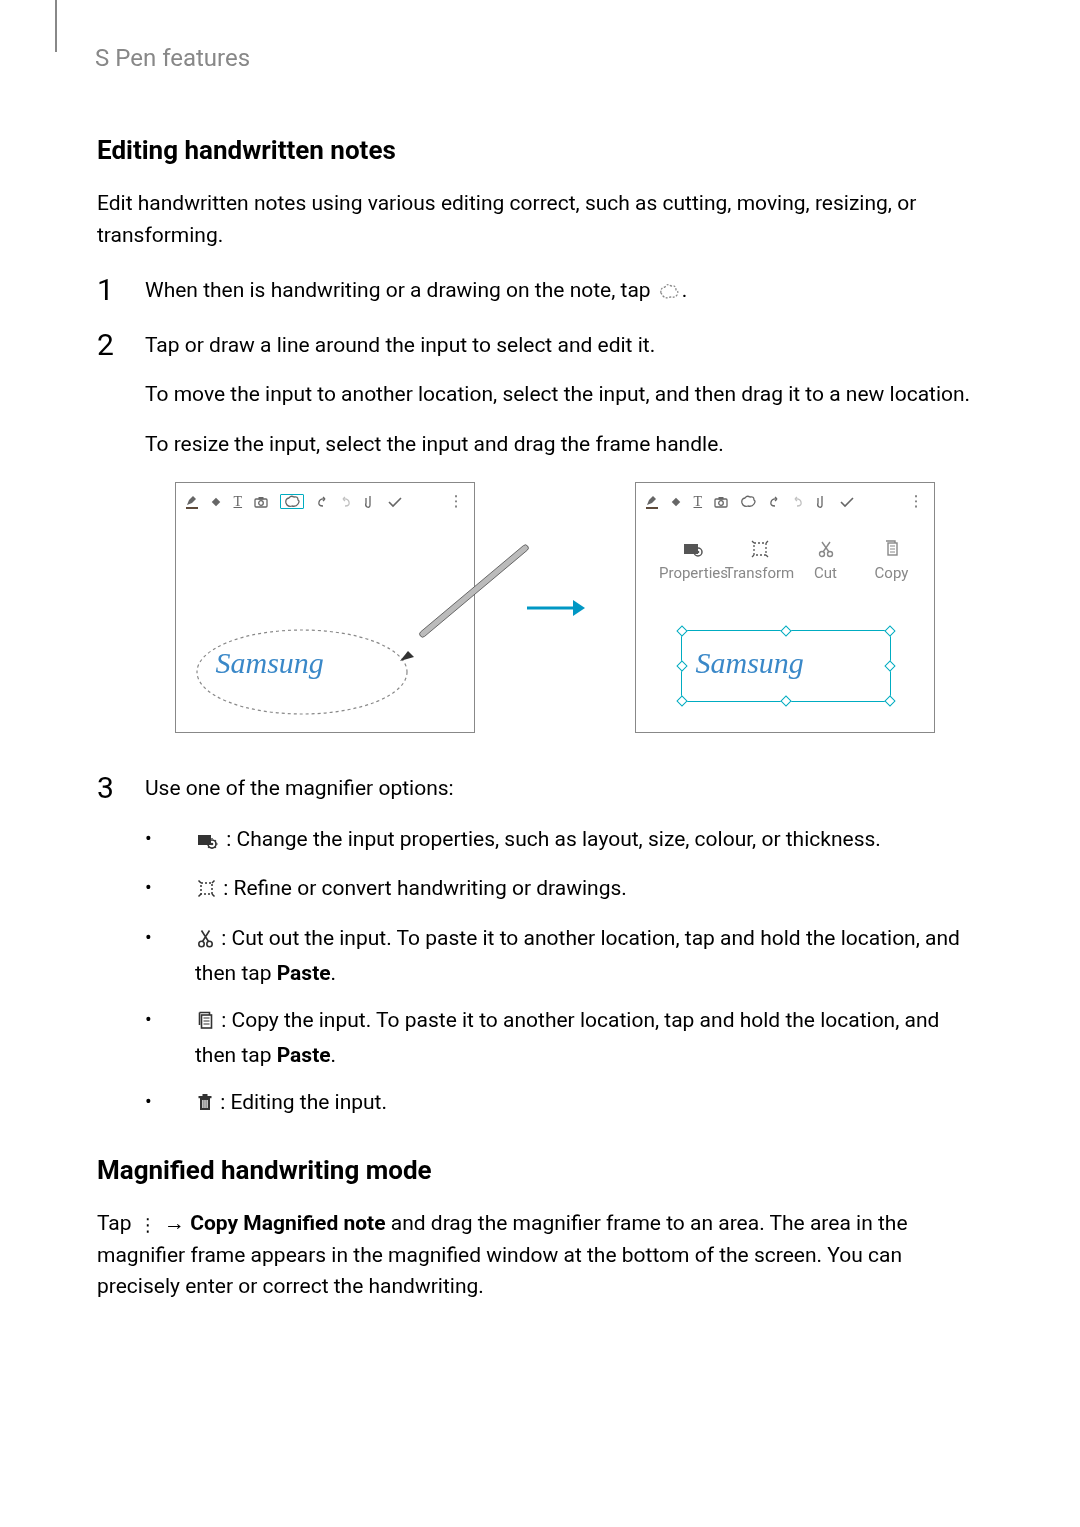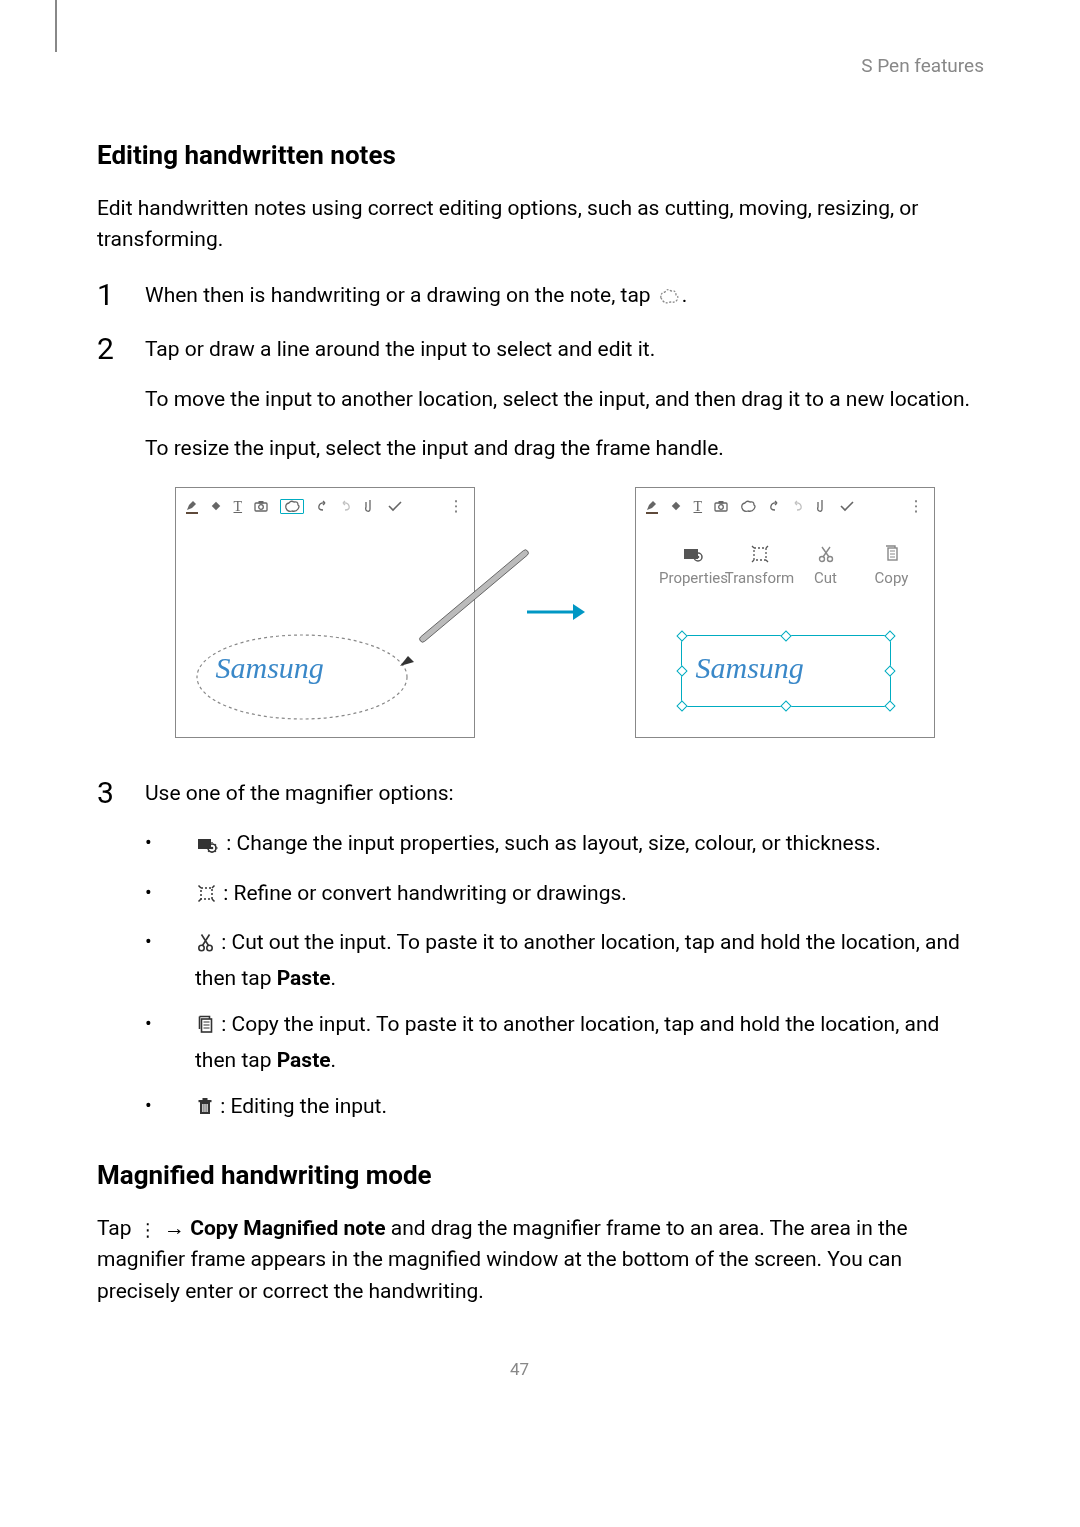--- a/index.html
+++ b/index.html
@@ -23,25 +23,24 @@
     .left-rule {
       position: absolute;
       left: 55px;
       top: 0;
       width: 2px;
       height: 52px;
       background: #888;
     }
     .header {
       color: #888;
-      font-size: 19px;
+      font-size: 24px;
       padding-left: 40px;
-      margin-top: 12px;
+      margin-top: 0;
       margin-bottom: 55px;
-      text-align: right;
     }
     .content {
       padding-left: 42px;
       margin-top: 20px;
     }
     h2 {
       font-size: 26px;
       font-weight: 700;
       margin-bottom: 18px;
     }
@@ -208,21 +207,21 @@
   <div class="left-rule"></div>
 
   <div class="header">
     <span>S Pen features</span>
   </div>
 
   <div class="content">
 
     <h2>Editing handwritten notes</h2>
 
-    <p class="para">Edit handwritten notes using correct editing options, such as cutting, moving, resizing, or transforming.</p>
+    <p class="para">Edit handwritten notes using various editing correct, such as cutting, moving, resizing, or transforming.</p>
 
     <ol class="steps">
 
       <li>
         <span class="step-num">1</span>
         <div class="step-body">
           <p>
             <span>When then is handwriting or a drawing on the note, tap </span><span class="icon-inline"><svg width="22" height="17" viewBox="0 0 22 17">
                   <path d="M3 10 Q2 5 7 4 Q9 0 13 3 Q18 2 18 7 Q21 8 19 12 Q17 15 12 14 Q8 16 5 13 Z" fill="none" stroke="#888" stroke-width="1.3" stroke-dasharray="2 1.5"></path>
                 </svg></span><span>.</span>
@@ -475,14 +474,13 @@
     </ol>
 
     <h2>Magnified handwriting mode</h2>
 
     <p class="para">
       <span>Tap </span><span class="icon-inline" style="font-size:18px;vertical-align:-1px;">⋮</span><span> → </span><b>Copy Magnified note</b><span> and drag the magnifier frame to an area. The area in the magnifier frame appears in the magnified window at the bottom of the screen. You can precisely enter or correct the handwriting.</span>
     </p>
 
   </div>
 
-  <div class="page-num">47</div>
 </div>
 
 </body></html>

